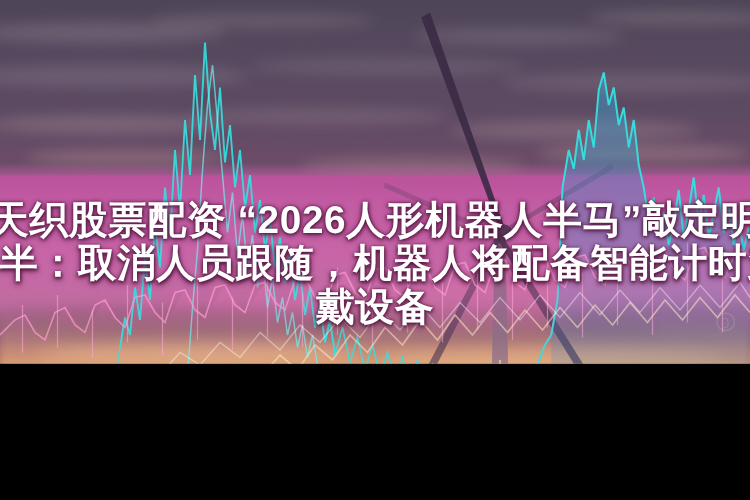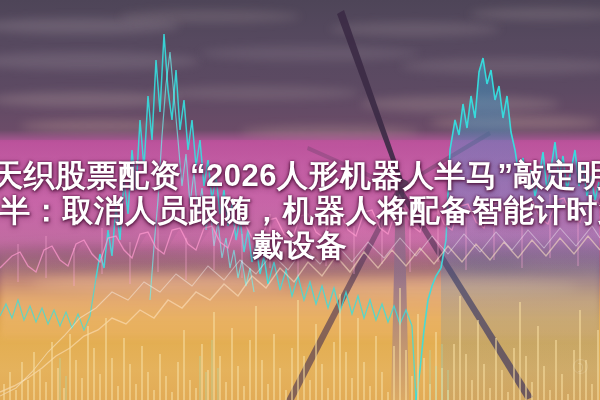--- a/index.html
+++ b/index.html
@@ -1,17 +1,17 @@
 <!DOCTYPE html>
 <html><head>
 <meta charset="utf-8">
 <style>
   html,body{margin:0;padding:0;background:#000;}
   #stage{
-    position:relative;width:600px;height:400px;overflow:hidden;
+    position:relative;width:600px;height:291px;overflow:hidden;
     font-family:"Liberation Sans","DejaVu Sans",sans-serif;
   }
 
   
   .layer{position:absolute;left:0;top:0;width:600px;height:400px;}
 
   #sky{
     background:linear-gradient(to bottom,
       #4e4558 0px,
       #56495f 40px,

